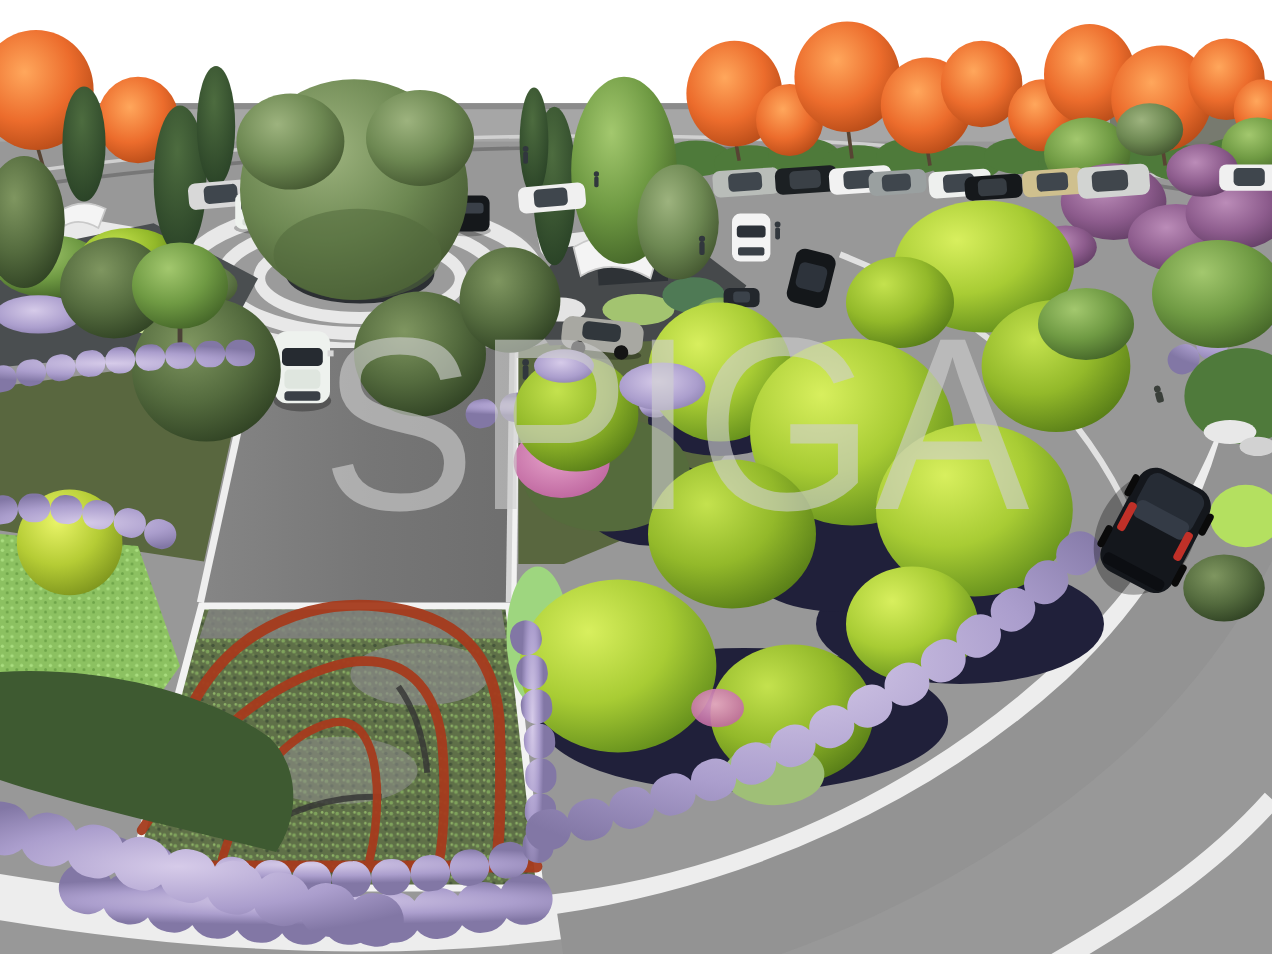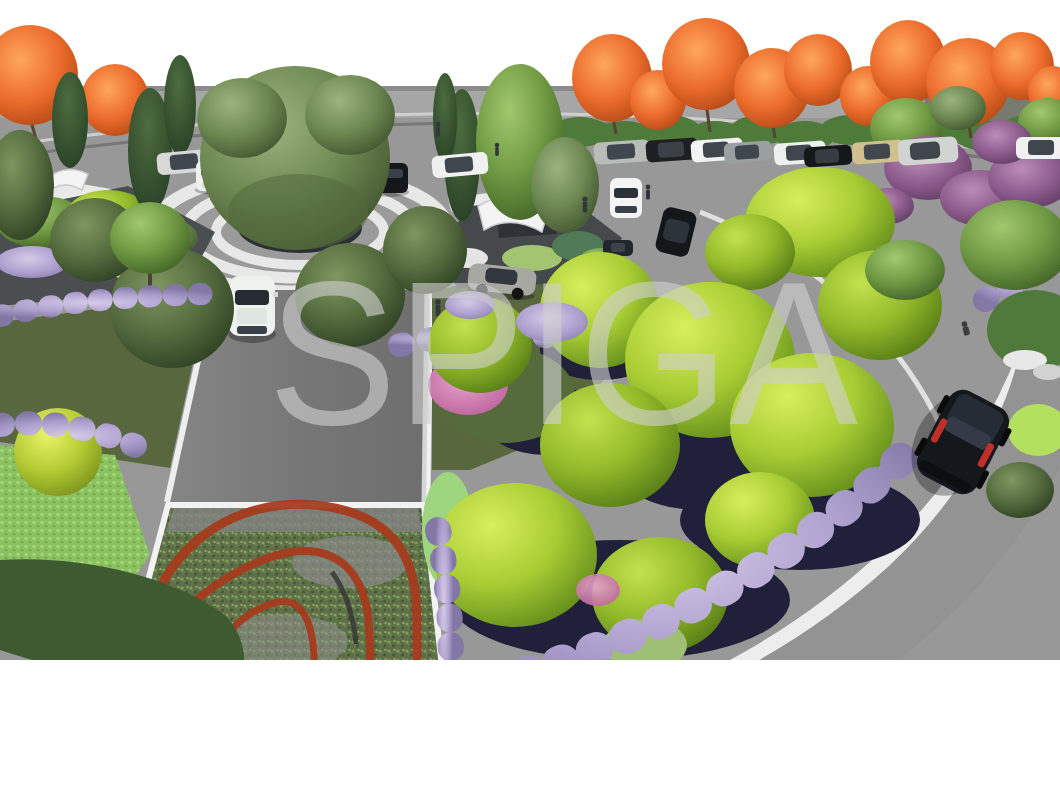--- a/index.html
+++ b/index.html
@@ -1,16 +1,16 @@
 <!DOCTYPE html>
 <html><head>
 <meta charset="utf-8">
 <style>
   html,body{margin:0;padding:0;background:#ffffff;}
-  .canvas{position:relative;width:1060px;height:660px;overflow:hidden;background:#ef4444;}
+  .canvas{position:relative;width:1060px;height:795px;overflow:hidden;background:#ef4444;}
   svg{display:block}
   text.wm{font-family:"Liberation Sans","DejaVu Sans",sans-serif;font-weight:400;}
 </style>
 </head>
 <body>
 
 <div class="canvas">
 <svg width="1060" height="795" viewBox="0 0 1060 795" xmlns="http://www.w3.org/2000/svg">
   <defs>
     <radialGradient id="gLime" cx="35%" cy="30%" r="75%">

